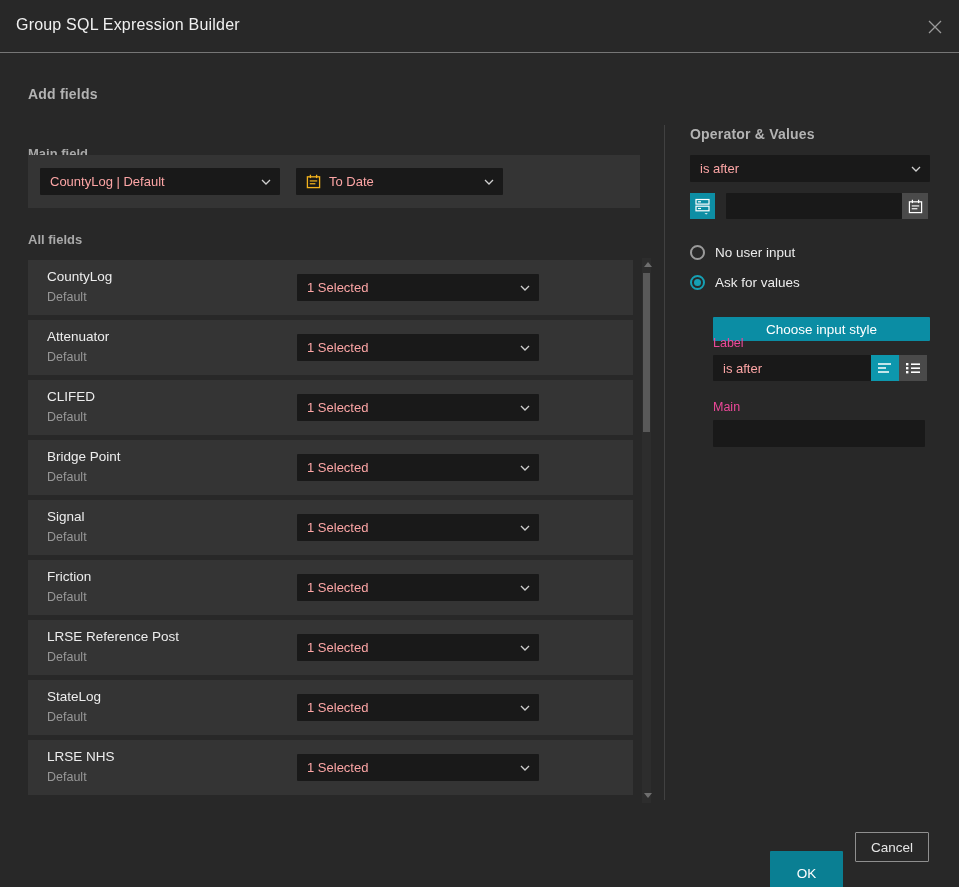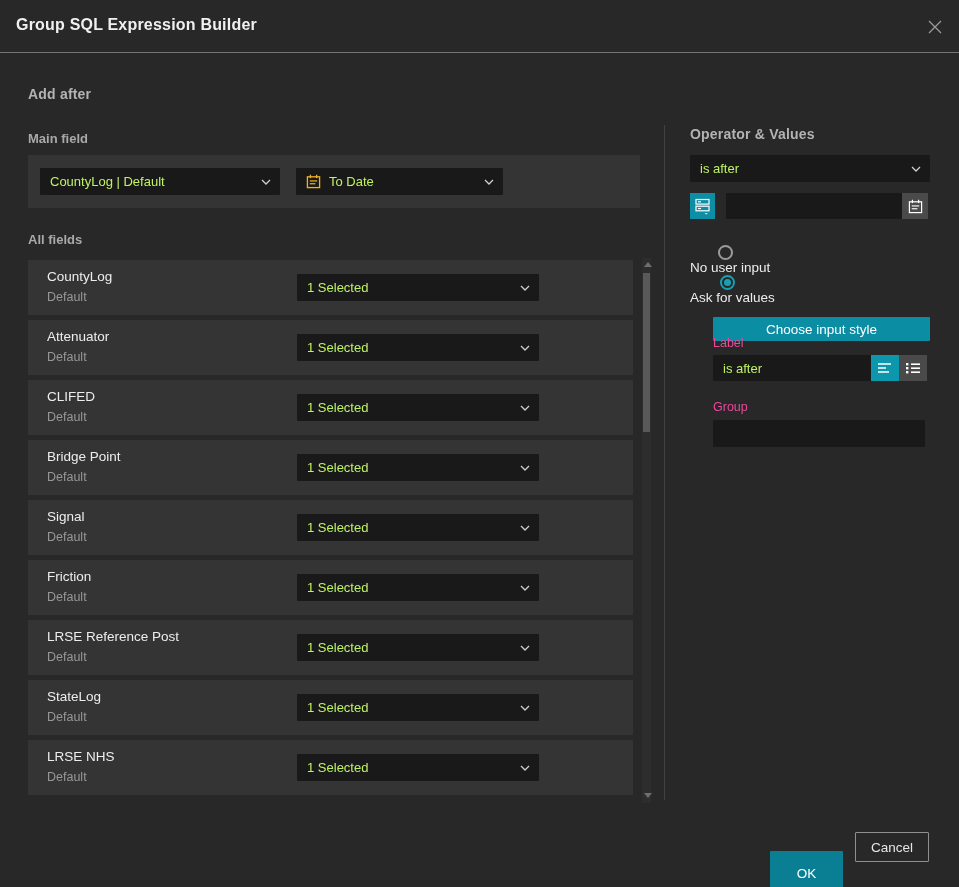--- a/index.html
+++ b/index.html
@@ -4,31 +4,31 @@
 <style>
   html,body{margin:0;padding:0;background:#282828;}
   body{
     width:959px;height:887px;position:relative;overflow:hidden;
     font-family:"Liberation Sans","DejaVu Sans",sans-serif;
     -webkit-font-smoothing:antialiased;color:#e8e8e8;
   }
   .abs{position:absolute;}
   
   .header{position:absolute;left:0;top:0;width:959px;height:52px;border-bottom:1px solid #767676;}
-  .title{position:absolute;left:16px;top:16px;font-size:16px;font-weight:700;color:#f0f0f0;letter-spacing:.2px;}
+  .title{position:absolute;left:16px;top:16px;font-size:16px;font-weight:400;color:#f0f0f0;letter-spacing:.2px;}
   .close-btn{position:absolute;right:14px;top:17px;width:20px;height:20px;cursor:pointer;display:flex;align-items:center;justify-content:center;}
   
   .h-grey{font-size:14px;font-weight:700;color:#b3b3b3;letter-spacing:.2px;}
   .sub-label{font-size:13px;font-weight:700;color:#a9a9a9;}
   .small-label{font-size:12.5px;color:#ec4899;}
   
   .panel{background:#343434;}
   
   .select,.text-input{
-    background:#191919;color:#bef264;font-size:13px;
+    background:#191919;color:#fca5a5;font-size:13px;
     display:flex;align-items:center;padding:0 10px;box-sizing:border-box;
     height:27px;position:relative;cursor:pointer;border-radius:1px;
   }
   .select .chev{position:absolute;right:9px;top:50%;transform:translateY(-50%);}
   .select .lbl{white-space:nowrap;overflow:hidden;text-overflow:ellipsis;}
   .text-input{cursor:text;}
   
   .rows{position:absolute;left:28px;top:260px;width:605px;}
   .field-row{position:relative;background:#343434;height:55px;margin-bottom:5px;}
   .field-row .fname{position:absolute;left:19px;top:9px;font-size:13.5px;color:#ededed;}
@@ -39,21 +39,21 @@
   .sb-thumb{position:absolute;left:643px;top:273px;width:7px;height:159px;background:#595959;cursor:pointer;}
   .sb-arrow{width:0;height:0;position:absolute;left:644px;border-left:4px solid transparent;border-right:4px solid transparent;cursor:pointer;}
   .sb-up{top:262px;border-bottom:5px solid #6f6f6f;}
   .sb-down{top:793px;border-top:5px solid #6f6f6f;}
   
   .vdivider{position:absolute;left:664px;top:125px;width:1px;height:675px;background:#414141;}
   
   .icon-btn{display:flex;align-items:center;justify-content:center;box-sizing:border-box;cursor:pointer;}
   .teal-btn{background:#0d8ea4;}
   .grey-btn{background:#4a4a4a;}
-  .radio-row{position:absolute;left:690px;display:flex;align-items:center;cursor:pointer;flex-direction:column;}
+  .radio-row{position:absolute;left:690px;display:flex;align-items:center;cursor:pointer;}
   .radio{width:15px;height:15px;border-radius:50%;box-sizing:border-box;margin-right:10px;flex:0 0 auto;}
   .radio.off{border:2px solid #9a9a9a;background:transparent;}
   .radio.on{border:2px solid #16a0b4;background:transparent;display:flex;align-items:center;justify-content:center;}
   .radio.on::after{content:"";width:7px;height:7px;border-radius:50%;background:#16a0b4;}
   .radio-text{font-size:13.5px;color:#ececec;}
   .primary-btn{
     background:#0b8da4;color:#fff;font-size:13.5px;display:flex;align-items:center;justify-content:center;
     cursor:pointer;border-radius:1px;font-family:inherit;
   }
   
@@ -68,23 +68,23 @@
   <div class="title">Group SQL Expression Builder</div>
   <div class="close-btn">
     <span>
       <svg width="16" height="16" viewBox="0 0 16 16">
           <path d="M2 2 L14 14 M14 2 L2 14" stroke="#9a9a9a" stroke-width="1.3"></path>
         </svg>
     </span>
   </div>
 </div>
 
-<div class="abs h-grey" style="left:28px;top:86px;">Add after</div>
-
-<div class="abs sub-label" style="left:28px;top:131px;">Main field</div>
+<div class="abs h-grey" style="left:28px;top:86px;">Add fields</div>
+
+<div class="abs sub-label" style="left:28px;top:146px;">Main field</div>
 
 <div class="abs panel" style="left:28px;top:155px;width:612px;height:53px;">
   <div class="select" style="position:absolute;left:12px;top:13px;width:240px;">
     <span class="lbl">CountyLog | Default</span>
     <span class="chev">
       <svg width="10" height="6" viewBox="0 0 10 6">
           <path d="M1 1 L5 5 L9 1" stroke="#cfcfcf" stroke-width="1.3" fill="none"></path>
         </svg>
     </span>
   </div>
@@ -290,17 +290,17 @@
       <rect x="1" y="2" width="2.4" height="2.4" fill="#ffffff"></rect>
       <line x1="6" y1="3.2" x2="15" y2="3.2" stroke="#ffffff" stroke-width="1.6"></line>
       <rect x="1" y="6" width="2.4" height="2.4" fill="#ffffff"></rect>
       <line x1="6" y1="7.2" x2="15" y2="7.2" stroke="#ffffff" stroke-width="1.6"></line>
       <rect x="1" y="10" width="2.4" height="2.4" fill="#ffffff"></rect>
       <line x1="6" y1="11.2" x2="15" y2="11.2" stroke="#ffffff" stroke-width="1.6"></line>
     </svg>
   </span>
 </div>
 
-<div class="abs small-label" style="left:713px;top:400px;">Group</div>
+<div class="abs small-label" style="left:713px;top:400px;">Main</div>
 <div class="text-input" style="position:absolute;left:713px;top:420px;width:212px;height:27px;"></div>
 
 <div class="ok-btn">OK</div>
 <div class="cancel-btn">Cancel</div>
 
 </body></html>

